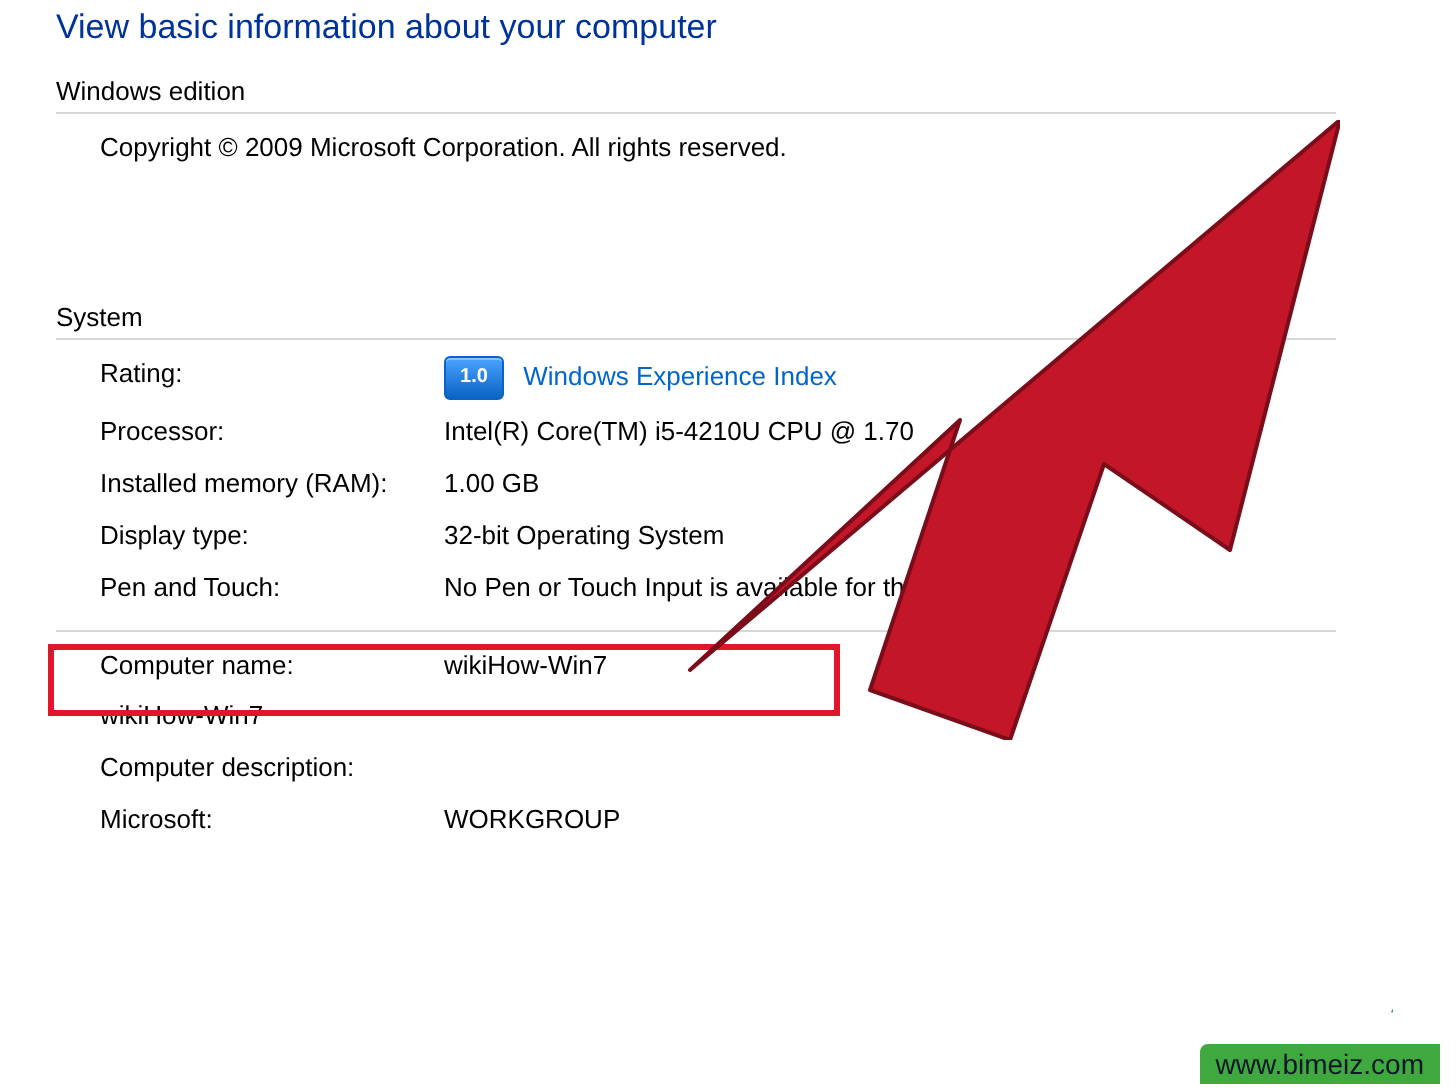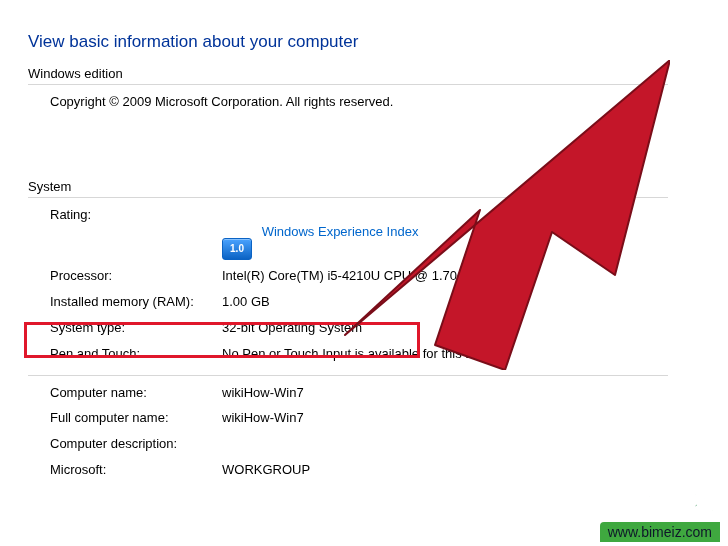--- a/index.html
+++ b/index.html
@@ -3,21 +3,21 @@
 <meta charset="utf-8">
 <style>
   html,body{margin:0;padding:0}
   body{
     width:728px;height:546px;
     background:#fff;
     font-family:"Segoe UI",Tahoma,Arial,sans-serif;
     font-size:13px;color:#000;
     position:relative;overflow:hidden;
   }
-  .page{padding:32px 0 0 28px}
+  .page{padding:4px 0 0 28px}
   .page-title{
     color:#003399;font-size:17px;font-weight:400;
     margin:0 0 14px 0;
   }
   .section{margin-bottom:6px}
   .section-heading{
     font-size:13px;color:#000;margin:0 0 3px 0;font-weight:400;
   }
   .divider{
     border:none;border-top:1px solid #d7d7d7;
@@ -30,21 +30,20 @@
   .value{}
   .wei-link{color:#0066cc;cursor:pointer}
   .wei-badge{
     display:inline-block;width:28px;height:20px;
     background:linear-gradient(#4aa3ff,#0b63c4);
     border-radius:3px;border:1px solid #0b63c4;
     color:#fff;font-size:10px;font-weight:700;
     text-align:center;line-height:20px;
     vertical-align:middle;margin-right:6px;
     box-shadow:inset 0 1px 0 rgba(255,255,255,.35);
-    margin-top:32px;
   }
   .highlight-box{
     position:absolute;left:24px;top:322px;
     width:390px;height:30px;
     border:3px solid #e0172b;
     pointer-events:none;
   }
   .big-arrow{
     position:absolute;left:330px;top:60px;
     width:340px;height:310px;
@@ -98,41 +97,40 @@
       </div>
       <div class="row">
         <span class="label">Processor:</span>
         <span class="value">Intel(R) Core(TM) i5-4210U CPU @ 1.70</span>
       </div>
       <div class="row">
         <span class="label">Installed memory (RAM):</span>
         <span class="value">1.00 GB</span>
       </div>
       <div class="row">
-        <span class="label">System type:</span>
+        <span class="label">Display type:</span>
         <span class="value">32-bit Operating System</span>
       </div>
       <div class="row">
         <span class="label">Pen and Touch:</span>
         <span class="value">No Pen or Touch Input is available for this Display</span>
       </div>
     </div>
   </div>
 
   <div style="height:4px"></div>
 
   <div class="section">
     <hr class="divider">
     <div class="indent">
       <div class="row">
         <span class="label">Computer name:</span>
         <span class="value">wikiHow-Win7</span>
       </div>
       <div class="row">
-        <span class="label">Full computer name:</span>
         <span class="value">wikiHow-Win7</span>
       </div>
       <div class="row">
         <span class="label">Computer description:</span>
         <span class="value"></span>
       </div>
       <div class="row">
         <span class="label">Microsoft:</span>
         <span class="value">WORKGROUP</span>
       </div>

